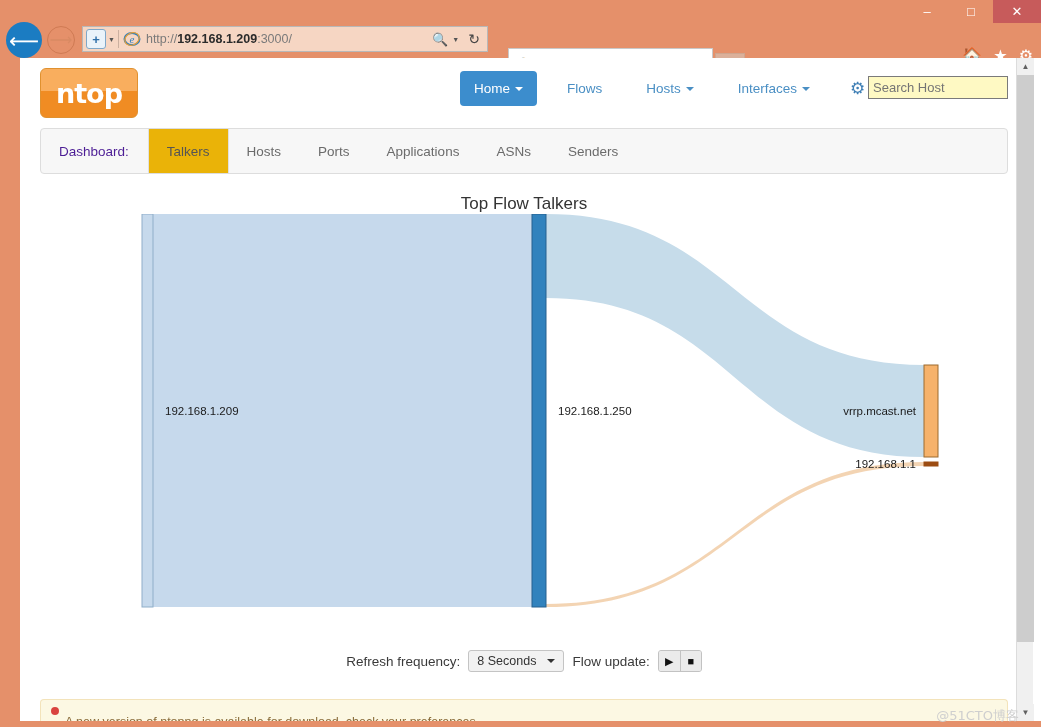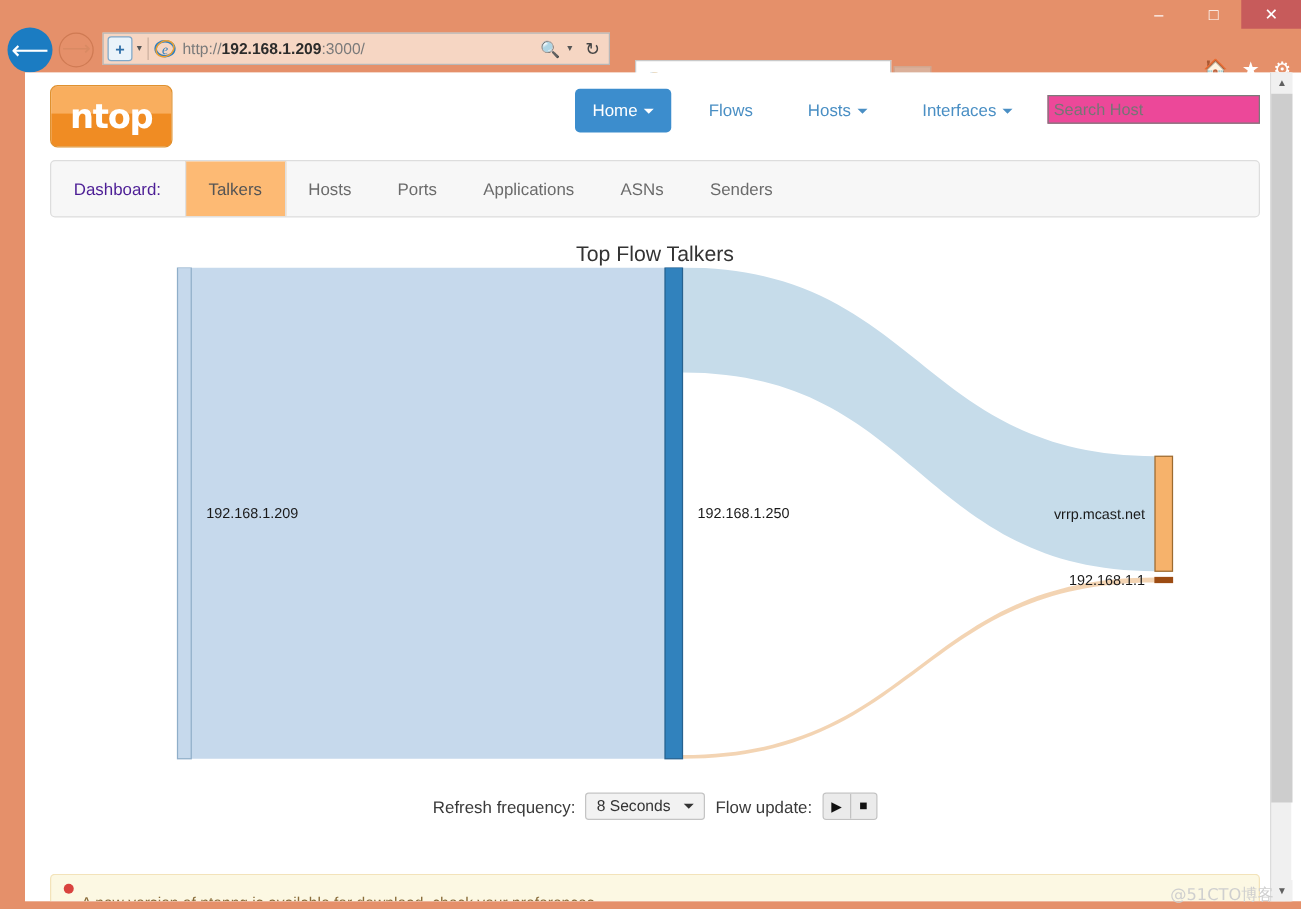--- a/index.html
+++ b/index.html
@@ -137,55 +137,55 @@
     padding: 10px 14px; font-size: 13.5px; color: #4a8fc4;
     border-radius: 4px; white-space: nowrap;
   }
   .nav-item.active { background: #3c8dcd; color: #fff; }
   .caret { display: inline-block; margin-left: 5px;
     border-left: 4px solid transparent; border-right: 4px solid transparent;
     border-top: 4px solid currentColor; vertical-align: middle; }
   #gear-nav { padding: 8px 10px; color: #3f7fb5; font-size: 17px; display: flex; align-items: center; }
   #search-host {
     position: absolute; right: 0; top: 18px;
-    width: 170px; height: 23px;
-    border: 1px solid #7a7a7a; background: #ec4899;
+    width: 140px; height: 23px;
+    border: 1px solid #7a7a7a; background: #fef9c3;
     font-size: 13px; color: #333; padding: 1px 4px;
     font-family: "Liberation Sans", sans-serif;
   }
 
   
   #subtabs {
     margin: 0 20px; height: 46px;
     background: #f7f7f7; border: 1px solid #dddddd; border-radius: 4px;
     display: flex; align-items: stretch; overflow: hidden;
   }
   .subtab {
     display: flex; align-items: center; padding: 0 18px;
     font-size: 13.5px; color: #6b6b6b; border-right: 1px solid transparent;
   }
   .subtab.first { color: #4c1d95; }
   .subtab.active {
-    background: #fdba74; color: #555;
+    background: #eab308; color: #555;
     border-left: 1px solid #e0e0e0; border-right: 1px solid #e0e0e0;
   }
 
   
   #chart-title {
     text-align: center; font-size: 17px; color: #333;
     margin-top: 20px; font-weight: normal;
   }
   #sankey-wrap { position: relative; width: 1008px; height: 420px; }
   #sankey-svg { display: block; }
   .node-label { font-size: 11.5px; fill: #1a1a1a; font-family: "Liberation Sans", sans-serif; }
 
   
   #refresh-row {
     display: flex; align-items: center; justify-content: center;
-    gap: 8px; margin-top: 0; font-size: 13.5px; color: #3a3a3a;
+    gap: 8px; margin-top: 16px; font-size: 13.5px; color: #3a3a3a;
   }
   #freq-select {
     border: 1px solid #c4c4c4; background: #f2f2f2; border-radius: 3px;
     padding: 3px 8px; font-size: 12.5px; color: #333;
     display: flex; align-items: center; gap: 6px;
   }
   .play-stop {
     display: flex; border: 1px solid #c2c2c2; border-radius: 3px; overflow: hidden;
     background: #ebebeb;
   }

